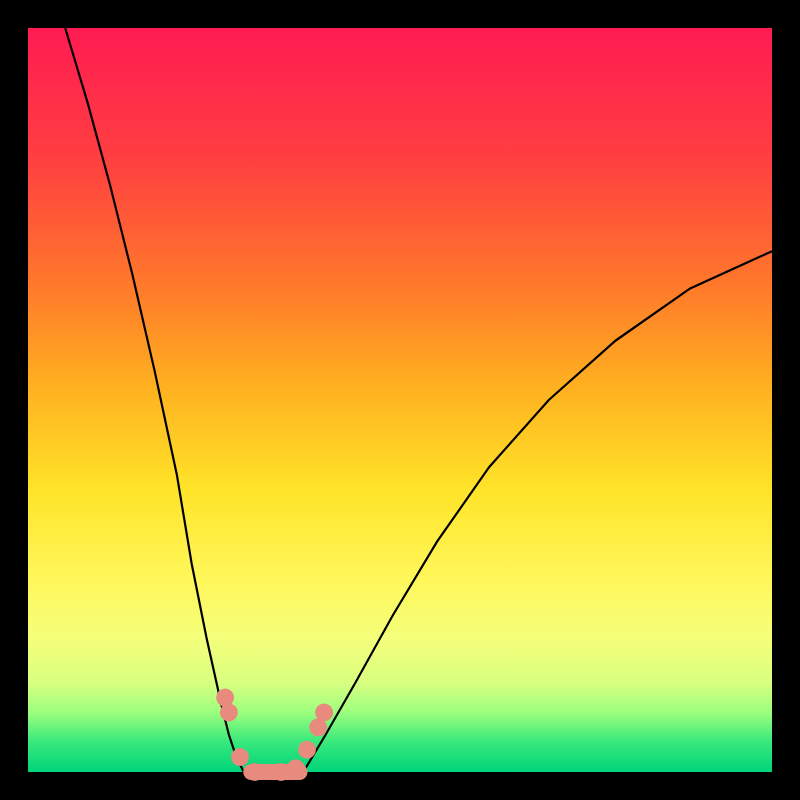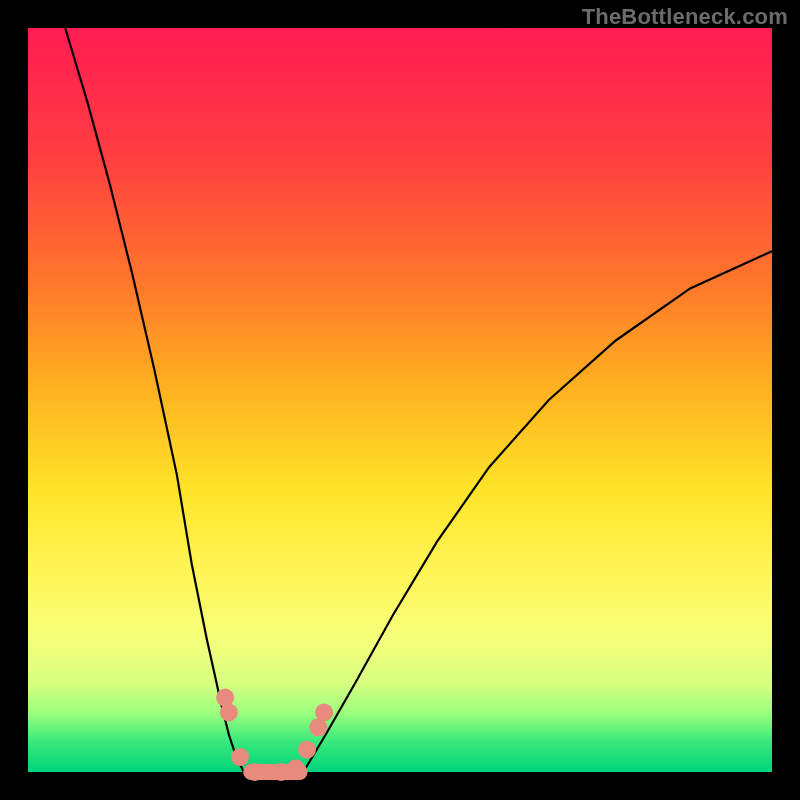--- a/index.html
+++ b/index.html
@@ -90,14 +90,13 @@
           <circle cx="212.04" cy="729.12" r="9" class="dot"></circle>
           <circle cx="226.92" cy="744" r="9" class="dot"></circle>
           <circle cx="252.96" cy="744" r="9" class="dot"></circle>
           <circle cx="267.84" cy="740.28" r="9" class="dot"></circle>
           <circle cx="279" cy="721.68" r="9" class="dot"></circle>
           <circle cx="290.16" cy="699.36" r="9" class="dot"></circle>
           <circle cx="296.11199999999997" cy="684.48" r="9" class="dot"></circle>
         </g>
     </svg>
   </div>
-  <div class="watermark">TheBottleneck.com</div>
 </div>
 
 </body></html>

